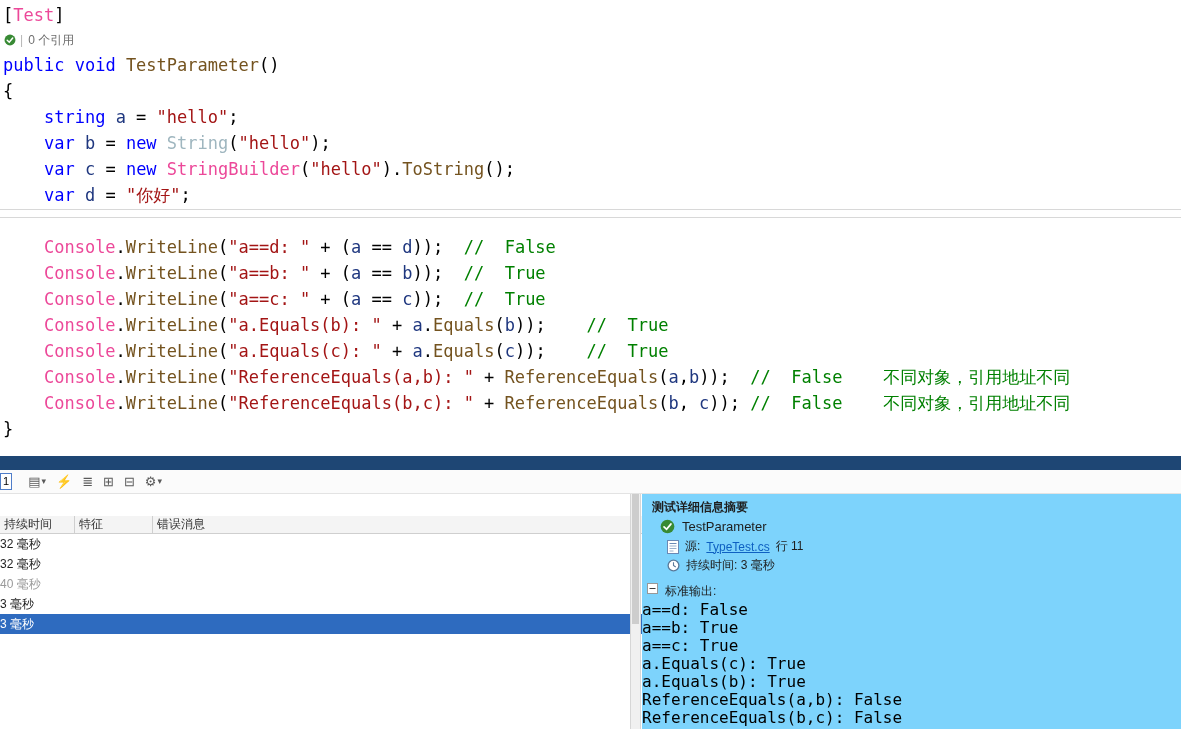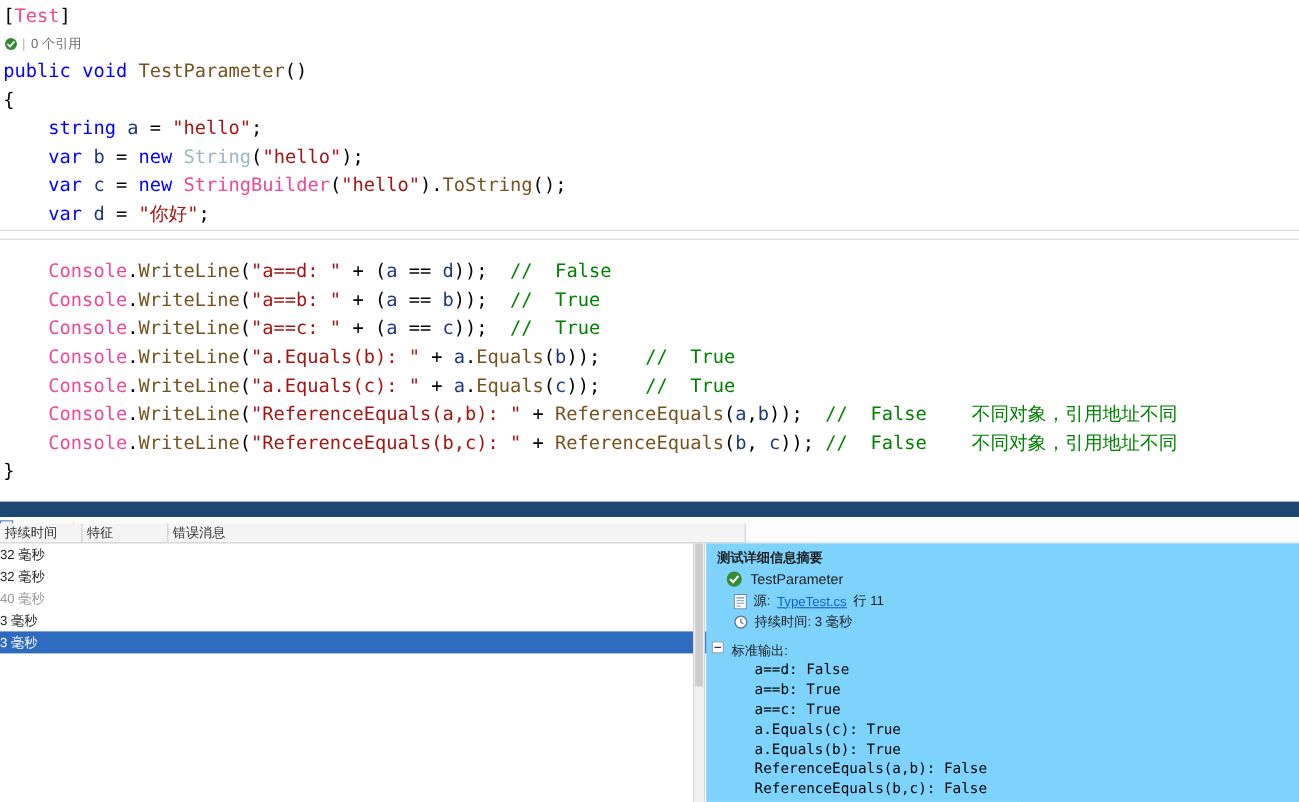--- a/index.html
+++ b/index.html
@@ -25,21 +25,21 @@
 
   
   .toolbar{position:absolute;top:470px;left:0;width:100%;height:24px;background:#fbfbfb;
     display:flex;align-items:center;border-bottom:1px solid #e3e3e3}
   .badge{display:inline-block;min-width:12px;height:17px;line-height:15px;border:1px solid #4f7dc9;
     background:#fff;font-size:11px;text-align:center;padding:0 2px;margin-right:16px;color:#000}
   .tbtn{color:#5a5a5a;font-size:13px;margin-right:10px;cursor:default;display:inline-flex;align-items:center;line-height:1}
   .caret{font-style:normal;font-size:9px;color:#5a5a5a;margin-left:1px}
 
   
-  .grid{position:absolute;top:476px;left:0;width:678px;bottom:0;background:#fff}
+  .grid{position:absolute;top:516px;left:0;width:678px;bottom:0;background:#fff}
   .ghead{display:flex;height:18px;background:#f4f4f4;border-bottom:1px solid #cfcfcf;font-size:12px;color:#333}
   .ghead .gc{border-right:1px solid #cfcfcf;line-height:17px;padding-left:4px;overflow:hidden}
   .c1{width:75px}
   .c2{width:78px}
   .c3{flex:1}
   .grow{display:flex;height:20px;line-height:20px;font-size:12px;color:#1e1e1e}
   .grow .c1{text-align:left;padding-right:9px}
   .grow .c2{padding-left:4px}
   .grow.dim{color:#9a9a9a}
   .grow.selected{background:#2e6bbf;color:#fff}
@@ -49,21 +49,21 @@
     border-left:1px solid #d6d6d6;border-right:1px solid #d6d6d6}
   .vthumb{position:absolute;top:0;left:1px;right:1px;height:130px;background:#cdcdcd}
 
   
   .detail{position:absolute;top:494px;left:642px;right:0;bottom:0;background:#7dd3fc;font-size:12px;color:#1e1e1e;overflow:hidden}
   .d-title{font-weight:bold;padding:5px 0 0 10px;height:21px}
   .d-test{display:flex;align-items:center;gap:7px;padding-left:18px;height:22px;font-size:13px}
   .d-row{display:flex;align-items:center;gap:6px;padding-left:25px;height:19px}
   .d-row a{color:#0e60c2;text-decoration:underline}
   .d-stdout{display:flex;align-items:flex-start;gap:7px;padding-left:5px;height:18px;margin-top:8px}
-  .out-line{font-family:"DejaVu Sans Mono",monospace;font-size:13px;height:18px;line-height:18px;padding-left:44px;white-space:pre;color:#000}
+  .out-line{font-family:"DejaVu Sans Mono",monospace;font-size:16px;height:18px;line-height:18px;white-space:pre;color:#000}
   .icon{display:inline-flex;align-items:center}
 </style>
 </head>
 <body>
 
 <div class="editor">
   <div id="code-lines">
       <div class="line"><span class="tok p">[</span><span class="tok cls">Test</span><span class="tok p">]</span></div>
       <div class="line lens"><span class="icon"><svg width="12" height="12" viewBox="0 0 16 16">
             <circle cx="8" cy="8" r="7.3" fill="#388a34"></circle>

